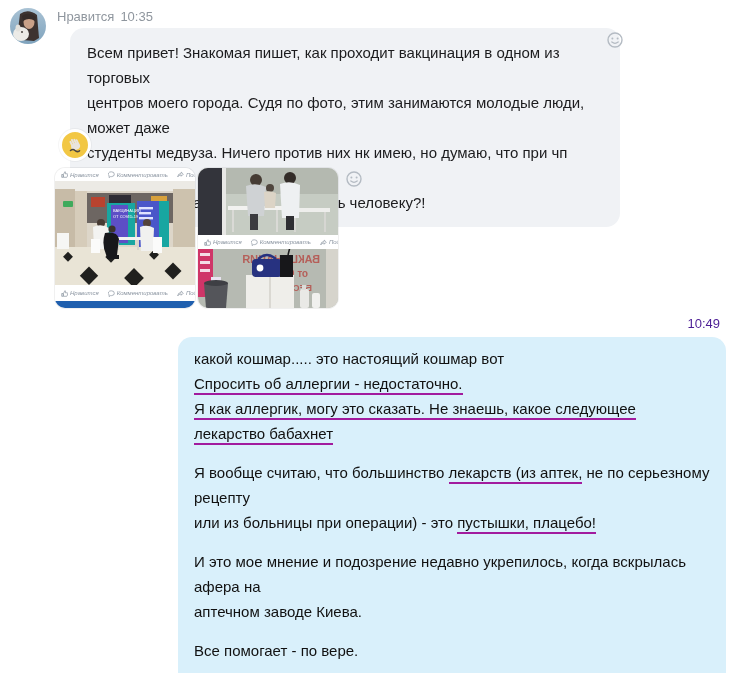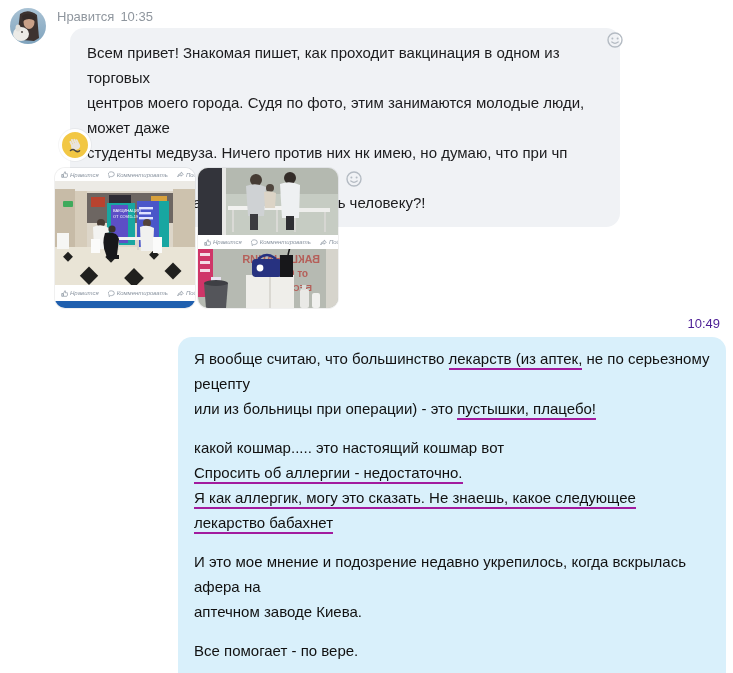--- a/index.html
+++ b/index.html
@@ -273,20 +273,20 @@
       <circle cx="9" cy="9" r="7" fill="none" stroke="#b4bbc3" stroke-width="1.4"></circle>
       <circle cx="6.4" cy="7.4" r="1" fill="#b4bbc3"></circle>
       <circle cx="11.6" cy="7.4" r="1" fill="#b4bbc3"></circle>
       <path d="M5.8 11 Q9 13.6 12.2 11" fill="none" stroke="#b4bbc3" stroke-width="1.3" stroke-linecap="round"></path>
     </svg>
   </div>
 
   <div class="out-time">10:49</div>
   <div class="bubble-out">
     <div>
+        <div class="para"><span>какой кошмар..... это настоящий кошмар вот</span><br><span class="uline">Спросить об аллергии - недостаточно.</span><br><span class="uline">Я как аллергик, могу это сказать. Не знаешь, какое следующее лекарство бабахнет</span></div>
         <div class="para"><span>Я вообще считаю, что большинство </span><span class="uline">лекарств (из аптек,</span><span> не по серьезному рецепту</span><br><span>или из больницы при операции) - это </span><span class="uline">пустышки, плацебо!</span></div>
-        <div class="para"><span>какой кошмар..... это настоящий кошмар вот</span><br><span class="uline">Спросить об аллергии - недостаточно.</span><br><span class="uline">Я как аллергик, могу это сказать. Не знаешь, какое следующее лекарство бабахнет</span></div>
         <div class="para"><span>И это мое мнение и подозрение недавно укрепилось, когда вскрылась афера на</span><br><span>аптечном заводе Киева.</span><br></div>
         <div class="para"><span>Все помогает - по вере.</span><br><br></div>
       </div>
   </div>
 
 </div>
 
 </body></html>

